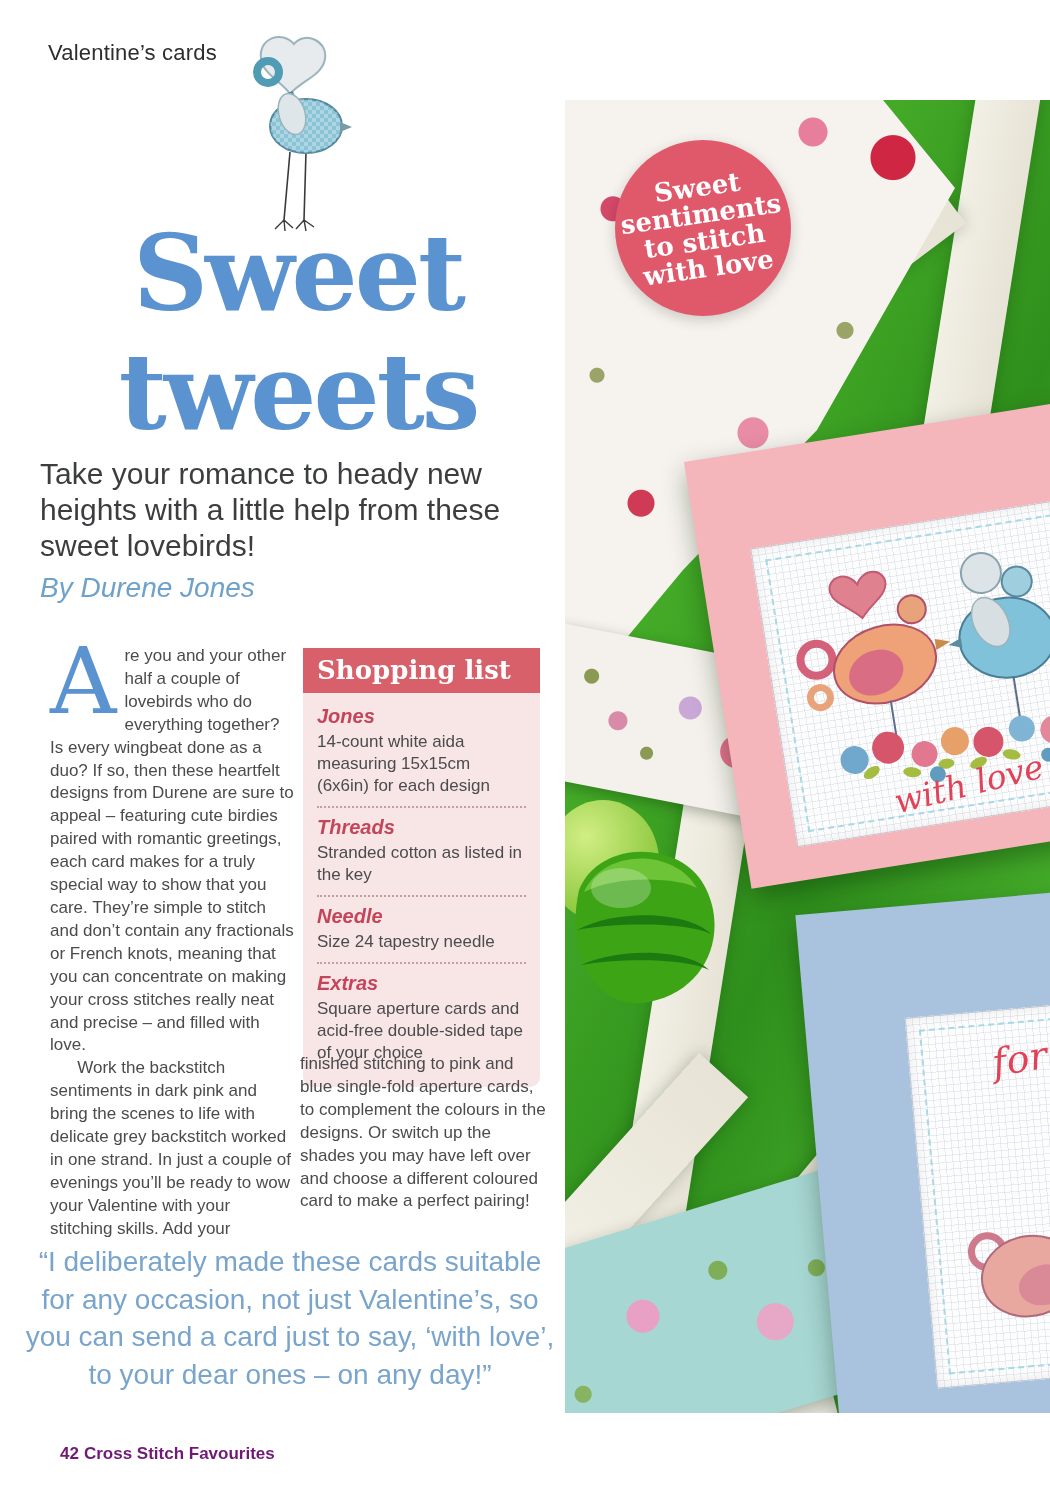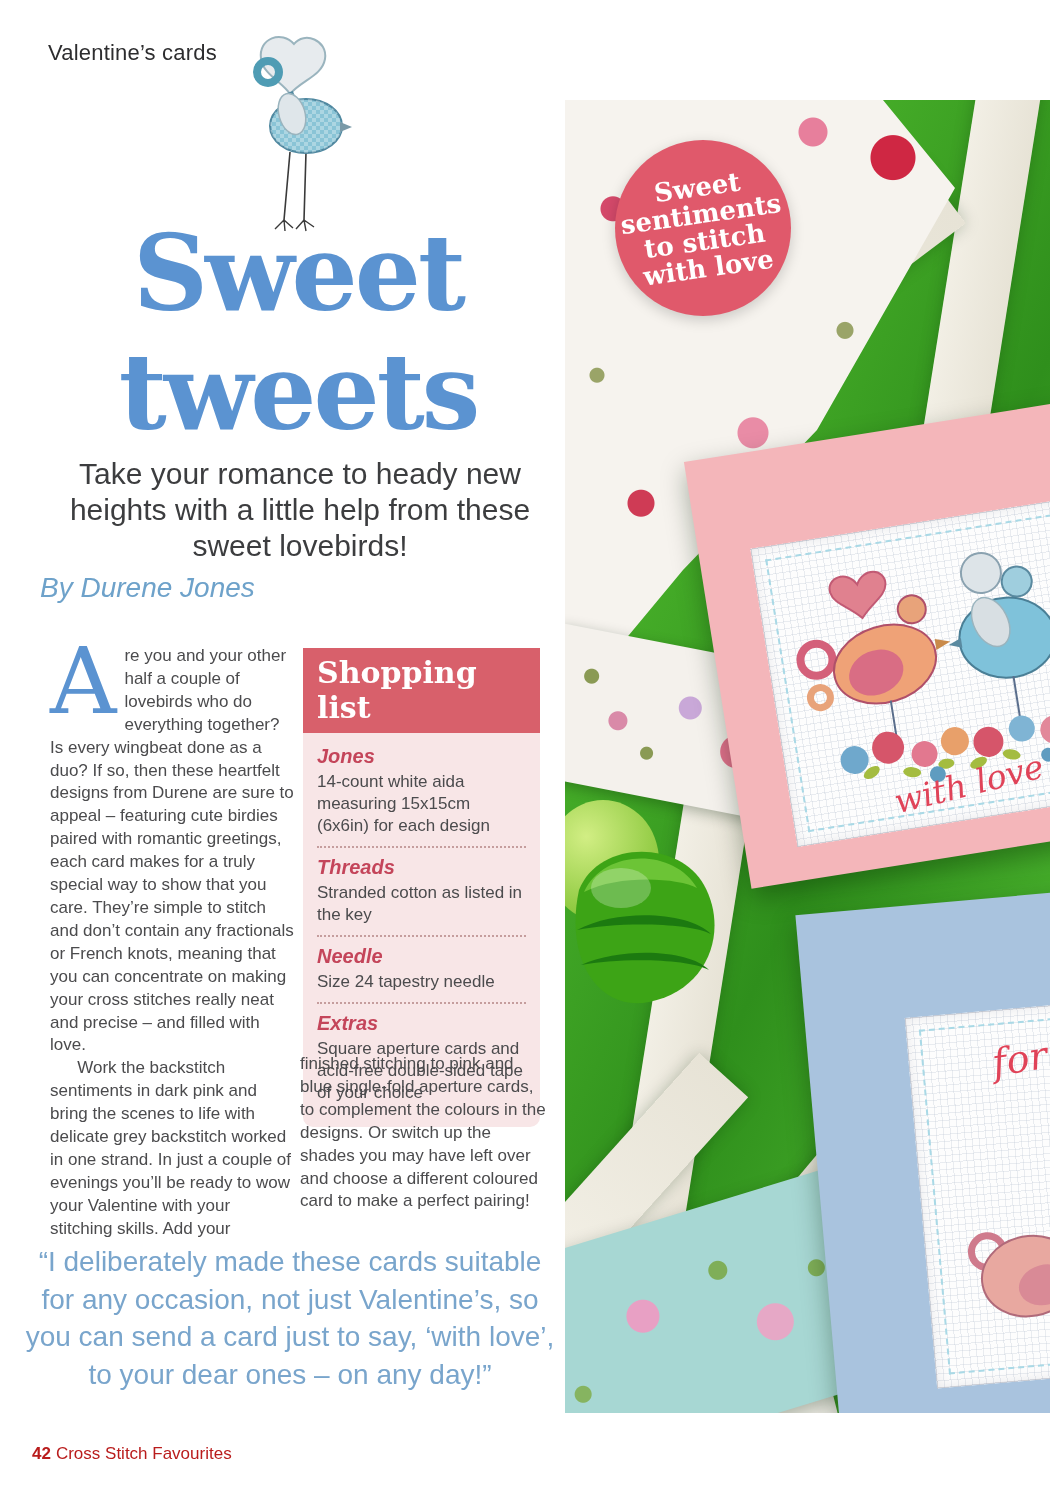--- a/index.html
+++ b/index.html
@@ -7,51 +7,51 @@
   .page{position:relative;width:1050px;height:1485px;background:#fff;overflow:hidden;}
   .abs{position:absolute;}
 
   .kicker{left:48px;top:40px;font-size:22px;color:#2d2d2f;letter-spacing:.2px;}
 
   .title{left:18px;top:214px;width:560px;text-align:center;margin:0;
          font-family:"DejaVu Serif","Liberation Serif",serif;font-weight:bold;
          color:#5b93d1;font-size:104px;line-height:119px;letter-spacing:-3px;}
   .title span{display:block;}
 
-  .subtitle{left:40px;top:456px;width:520px;text-align:center;
+  .subtitle{left:40px;top:456px;width:520px;text-align:left;
             font-size:30px;line-height:36px;color:#3c3d3f;}
   .subtitle span{display:block;}
 
   .byline{left:40px;top:572px;width:520px;text-align:left;
           font-style:italic;font-size:28px;color:#6ea2ca;}
 
   .col1{left:50px;top:645px;width:245px;font-size:17px;line-height:22.9px;color:#4b4b4d;}
   .col1 p{margin:0;}
   .col1 p+p{text-indent:1.6em;}
   .dropcap{float:left;font-family:"DejaVu Serif","Liberation Serif",serif;
            font-size:92px;line-height:66px;color:#5b93d1;padding:4px 8px 0 0;}
 
   .col2{left:300px;top:1053px;width:246px;font-size:17px;line-height:22.9px;color:#4b4b4d;}
 
   .shopping{left:303px;top:648px;width:237px;}
   .shopping-header{background:#d8606b;color:#fff;font-family:"DejaVu Serif","Liberation Serif",serif;
-                   font-weight:bold;font-size:30px;padding:7px 14px 8px;}
+                   font-weight:bold;font-size:26px;padding:7px 14px 8px;}
   .shopping-body{background:#f8e6e7;padding:4px 14px 14px;border-radius:0 0 10px 10px;}
   .shop-item{padding:8px 0 9px;}
   .shop-item:not(:last-child){border-bottom:2px dotted #c59d9d;}
   .shop-label{font-weight:bold;font-style:italic;color:#c4455a;font-size:20px;margin-bottom:3px;}
   .shop-text{font-size:17px;line-height:22px;color:#4b4b4d;}
 
   .quote{left:10px;top:1243px;width:560px;text-align:center;
          font-size:28px;line-height:37.5px;color:#79a5cc;}
   .quote span{display:block;}
   .attribution{left:10px;top:1396px;width:560px;text-align:center;
                font-style:italic;font-size:19px;color:#3e3e40;}
 
-  .footer{left:32px;top:1444px;font-size:17px;color:#b91c1c;}
+  .footer{left:60px;top:1444px;font-size:17px;color:#701a75;font-weight:bold;}
   .footer b{margin-right:5px;}
 
   
   .photo{left:565px;top:100px;width:485px;height:1313px;overflow:hidden;
          background:linear-gradient(115deg,#36981f 0%,#45ac28 28%,#2f8f1c 55%,#48b02c 82%,#33991f 100%);}
   .strip{position:absolute;background:linear-gradient(90deg,#f2efe5,#e7e3d6);
          box-shadow:0 0 16px rgba(0,40,0,.25);}
   .fabric-top{position:absolute;left:0;top:0;width:400px;height:640px;
       background-color:#f6f3ee;
       background-image:

